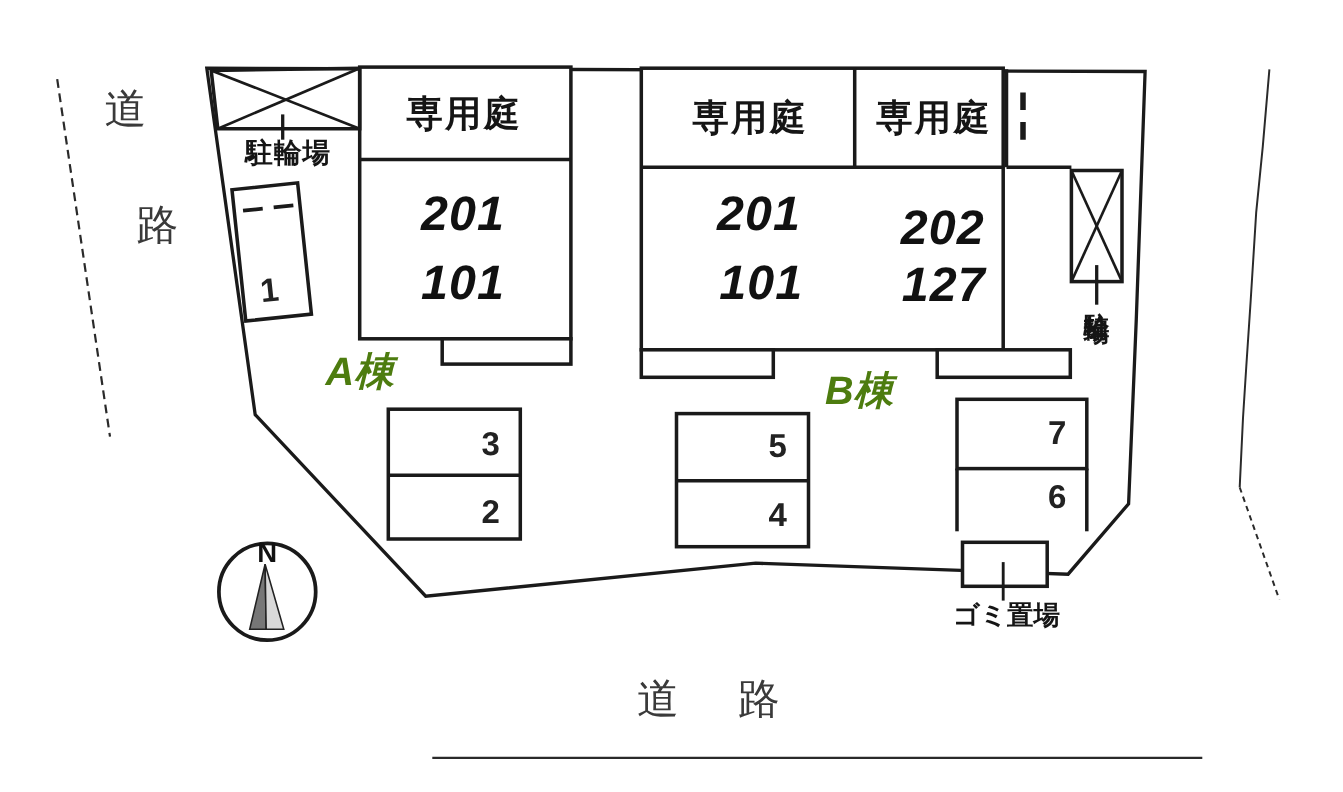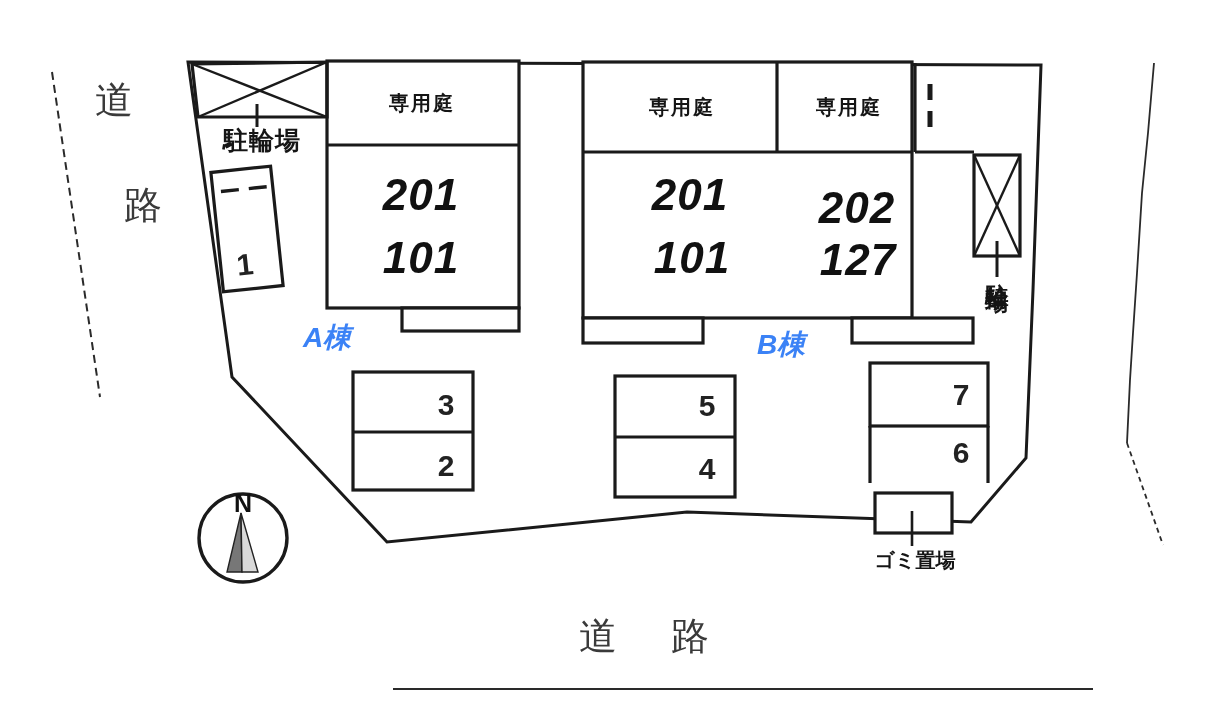--- a/index.html
+++ b/index.html
@@ -5,24 +5,24 @@
   html,body{margin:0;padding:0;background:#ffffff;}
   .stage{
     position:relative;width:1221px;height:720px;background:#ffffff;overflow:hidden;
     font-family:"Liberation Sans","DejaVu Sans",sans-serif;color:#151515;
   }
   .stage svg{position:absolute;left:0;top:0;}
   .lbl{
     position:absolute;transform:translate(-50%,-50%);white-space:nowrap;
     color:#151515;line-height:1;user-select:none;
   }
-  .kanji{font-size:20px;font-weight:600;letter-spacing:2px;text-align:center;}
+  .kanji{font-size:33px;font-weight:600;letter-spacing:2px;text-align:center;}
   .kanji-sm{font-size:25px;font-weight:600;letter-spacing:1px;}
   .unit{font-size:44px;font-weight:bold;font-style:italic;letter-spacing:1px;color:#111;text-align:center;}
-  .bname{font-size:28px;font-weight:bold;font-style:italic;color:#3b82f6;}
+  .bname{font-size:36px;font-weight:bold;font-style:italic;color:#4d7c0f;}
   .digit{font-size:30px;font-weight:600;color:#222;}
   .roadchar{font-size:38px;font-weight:500;color:#3a3a3a;}
   .north{font-size:25px;font-weight:bold;color:#111;}
   .vert{
     transform:translate(-50%,0);
     writing-mode:vertical-rl;text-orientation:upright;
     font-size:23px;font-weight:600;letter-spacing:4px;line-height:1;
   }
   .tilt1{transform:translate(-50%,-50%) rotate(-6deg);}
 </style>
@@ -119,27 +119,27 @@
   <div class="lbl unit" style="left:421px;top:195px;">201</div>
   <div class="lbl unit" style="left:421px;top:258px;">101</div>
   <div class="lbl bname" style="left:327px;top:338px;">A棟</div>
 
   <div class="lbl kanji" style="left:682px;top:107px;">専用庭</div>
   <div class="lbl kanji" style="left:849px;top:107px;">専用庭</div>
   <div class="lbl unit" style="left:690px;top:195px;">201</div>
   <div class="lbl unit" style="left:857px;top:208px;">202</div>
   <div class="lbl unit" style="left:692px;top:258px;">101</div>
   <div class="lbl unit" style="left:858px;top:260px;">127</div>
-  <div class="lbl bname" style="left:781px;top:345px;">B棟</div>
+  <div class="lbl bname" style="left:781px;top:355px;">B棟</div>
 
   <div class="lbl digit tilt1" style="left:245px;top:265px;">1</div>
   <div class="lbl digit" style="left:446px;top:466px;">2</div>
   <div class="lbl digit" style="left:446px;top:405px;">3</div>
   <div class="lbl digit" style="left:707px;top:469px;">4</div>
   <div class="lbl digit" style="left:707px;top:406px;">5</div>
   <div class="lbl digit" style="left:961px;top:453px;">6</div>
   <div class="lbl digit" style="left:961px;top:395px;">7</div>
 
-  <div class="lbl kanji-sm" style="left:915px;top:560px;letter-spacing:0;font-size:20px;">ゴミ置場</div>
+  <div class="lbl kanji-sm" style="left:915px;top:560px;letter-spacing:0;font-size:24px;">ゴミ置場</div>
 
   <div class="lbl north" style="left:243px;top:503px;">N</div>
 
 </div>
 
 </body></html>

